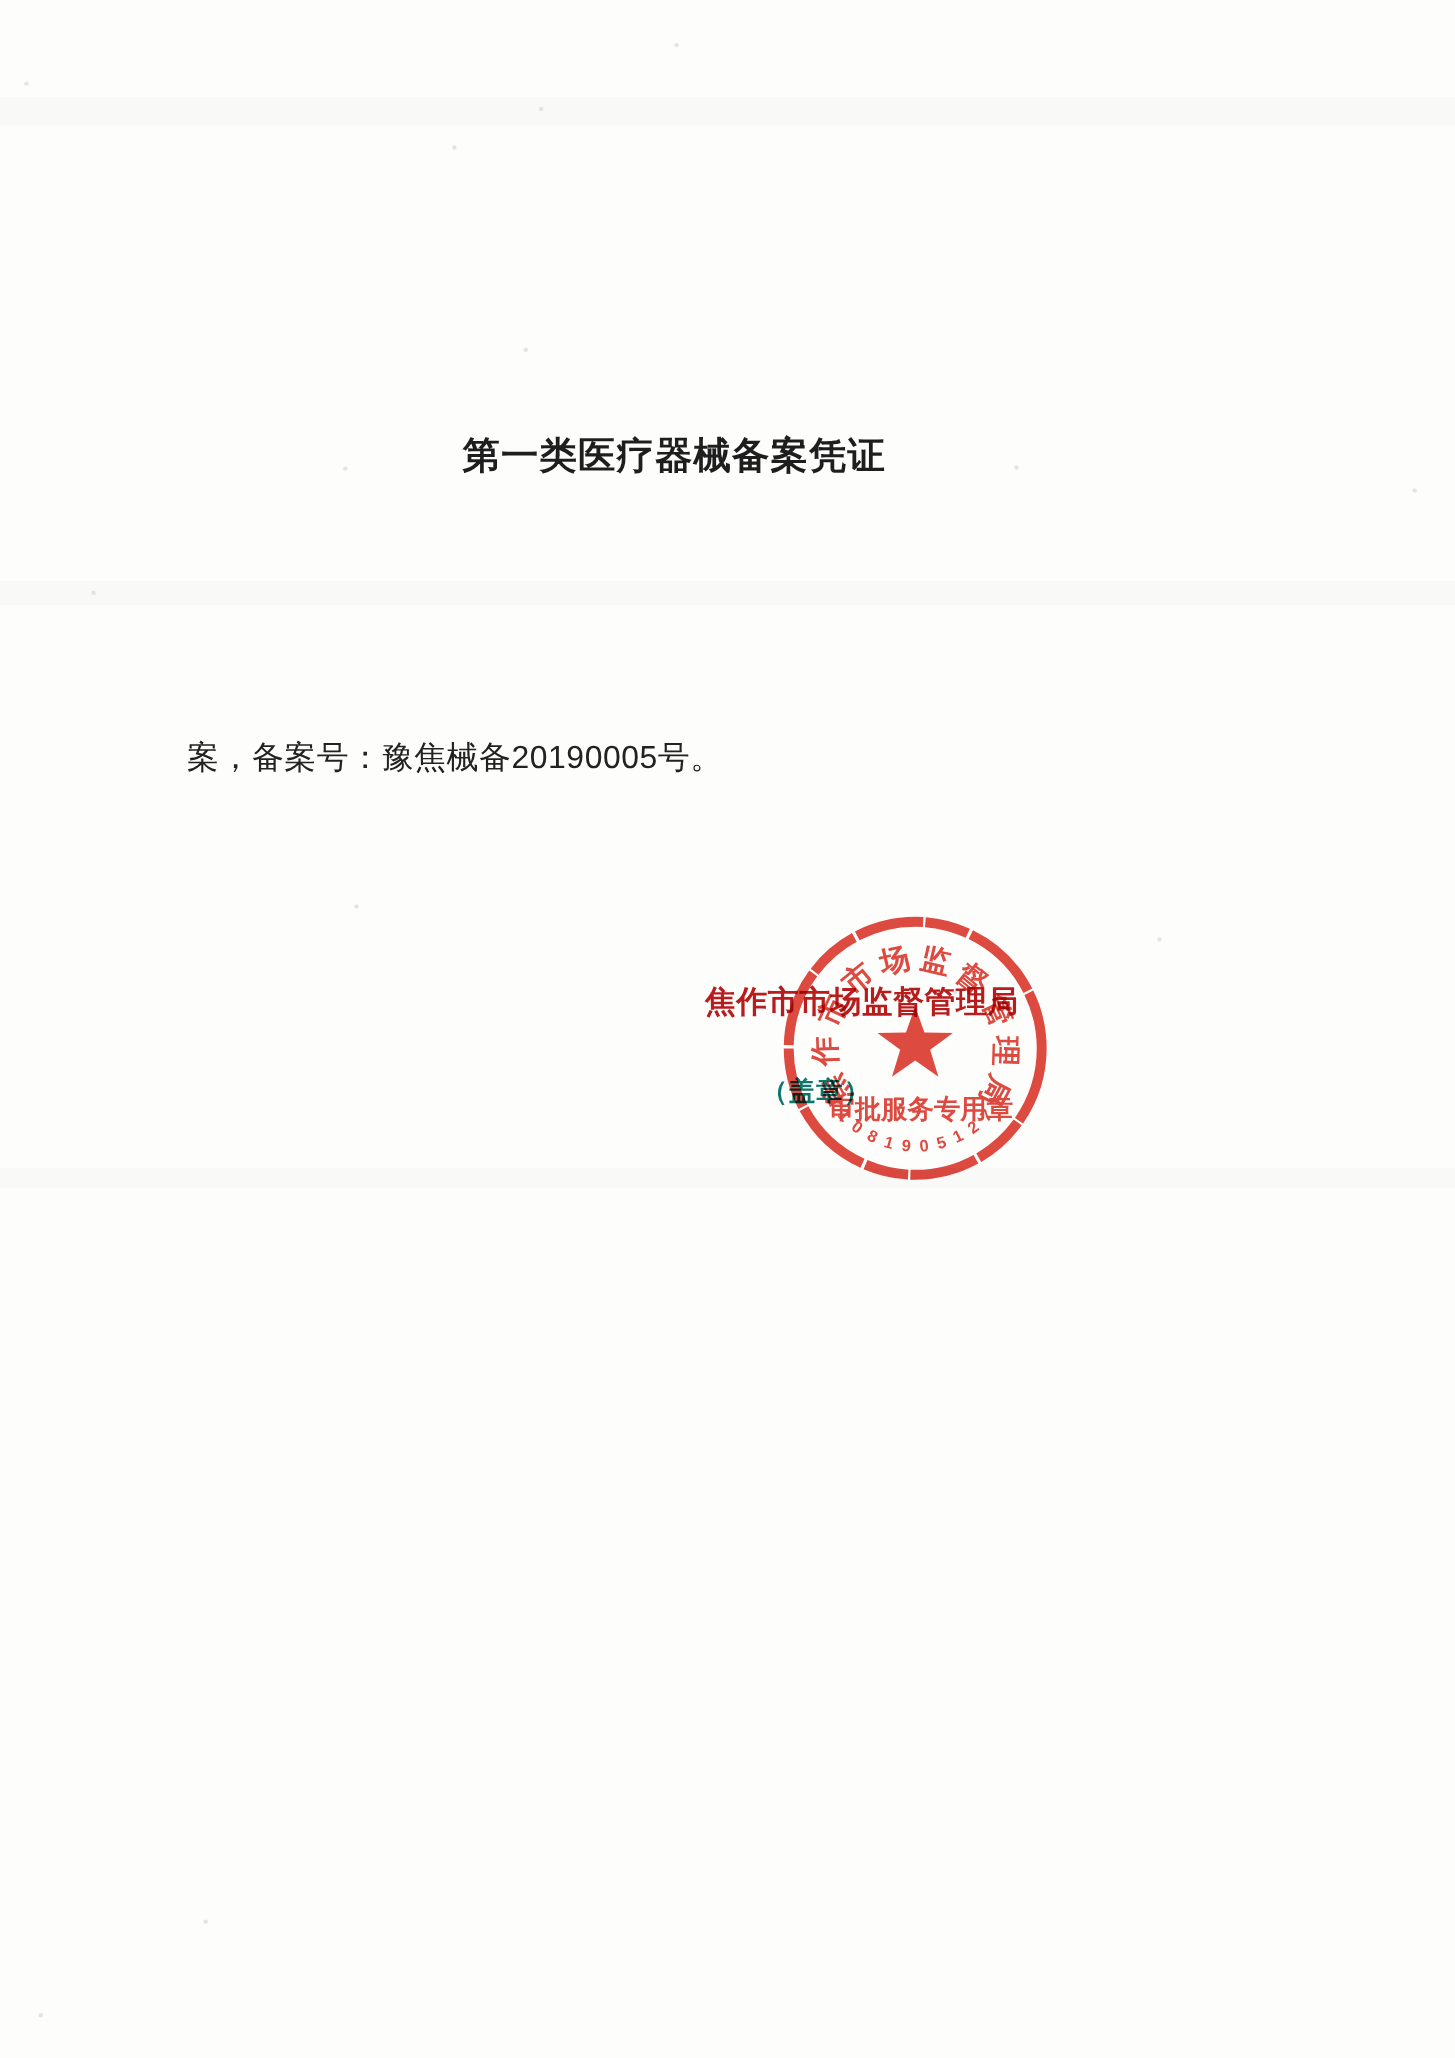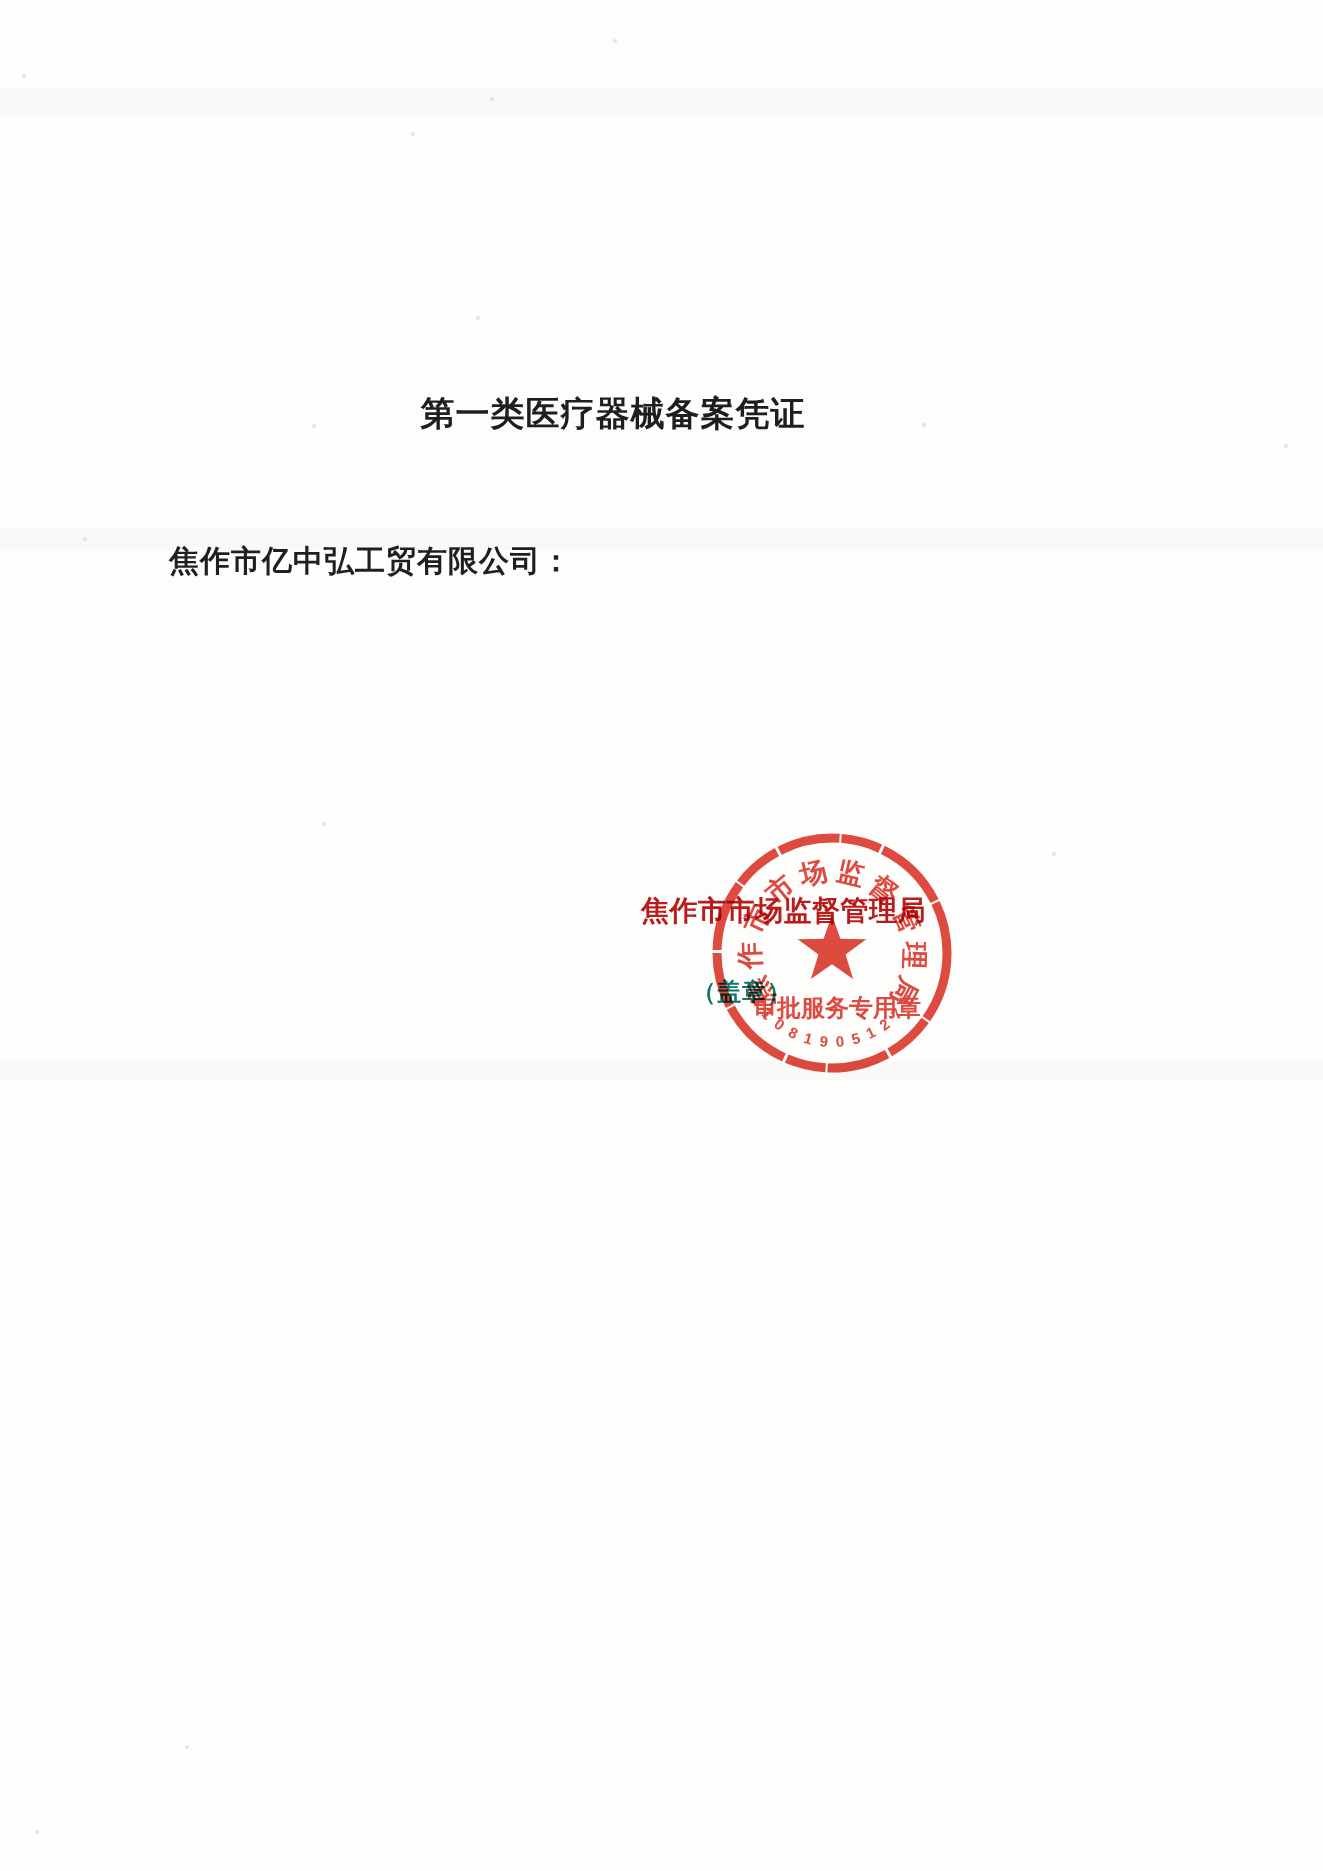--- a/index.html
+++ b/index.html
@@ -119,22 +119,22 @@
 <body>
 
 <div class="page">
 
   <div class="band b1"></div>
   <div class="band b2"></div>
   <div class="band b3"></div>
 
   <div class="doc-title">第一类医疗器械备案凭证</div>
 
-  <div class="addressee">焦作市亿中弘工贸有限公司：</div>
 
+  <div class="body-line l2">案，备案号：豫焦械备20190005号。</div>
 
   <div class="issuer">焦作市市场监督管理局</div>
   <div class="seal-note">（盖章）</div>
 
   <svg class="seal" viewBox="0 0 262 262" xmlns="http://www.w3.org/2000/svg">
     <circle class="seal-ring" cx="131" cy="131" r="115"></circle>
     <path class="seal-star" d="M131,93 L139.4,116.7 L165.3,117.2 L144.6,132.4 L152.1,156.9 L131,142.2 L109.9,156.9 L117.4,132.4 L96.7,117.2 L122.6,116.7 Z"></path>
     <g class="seal-ring-text" id="sealRingText">
         <text x="131" y="58" transform="rotate(-118 131 131)">焦</text>
         <text x="131" y="58" transform="rotate(-91.77777777777777 131 131)">作</text>

